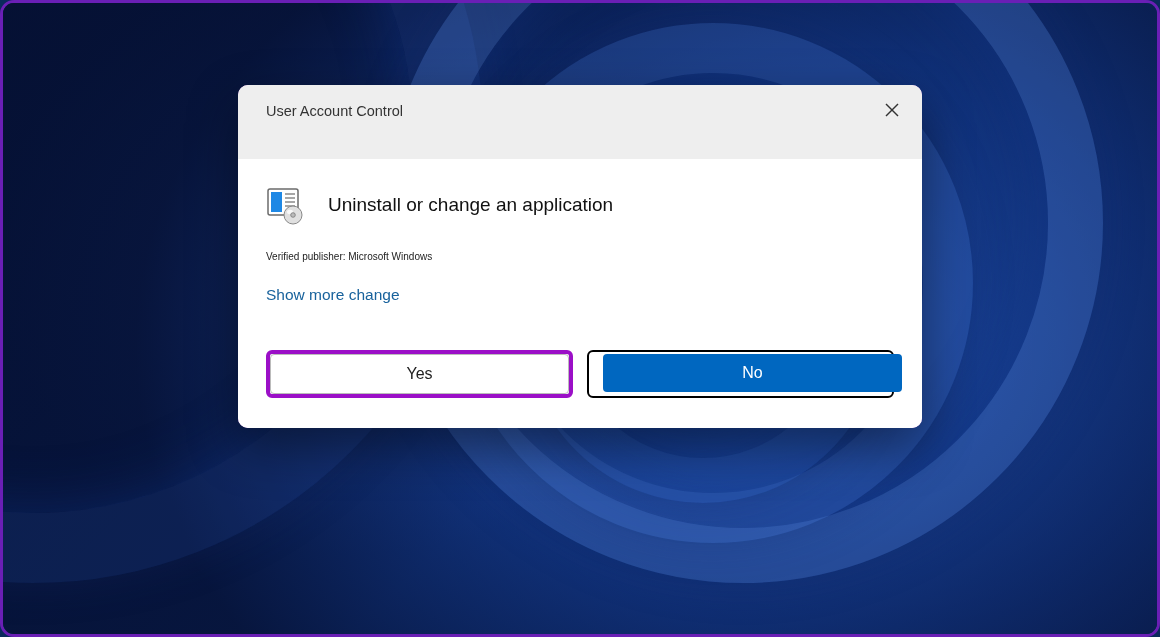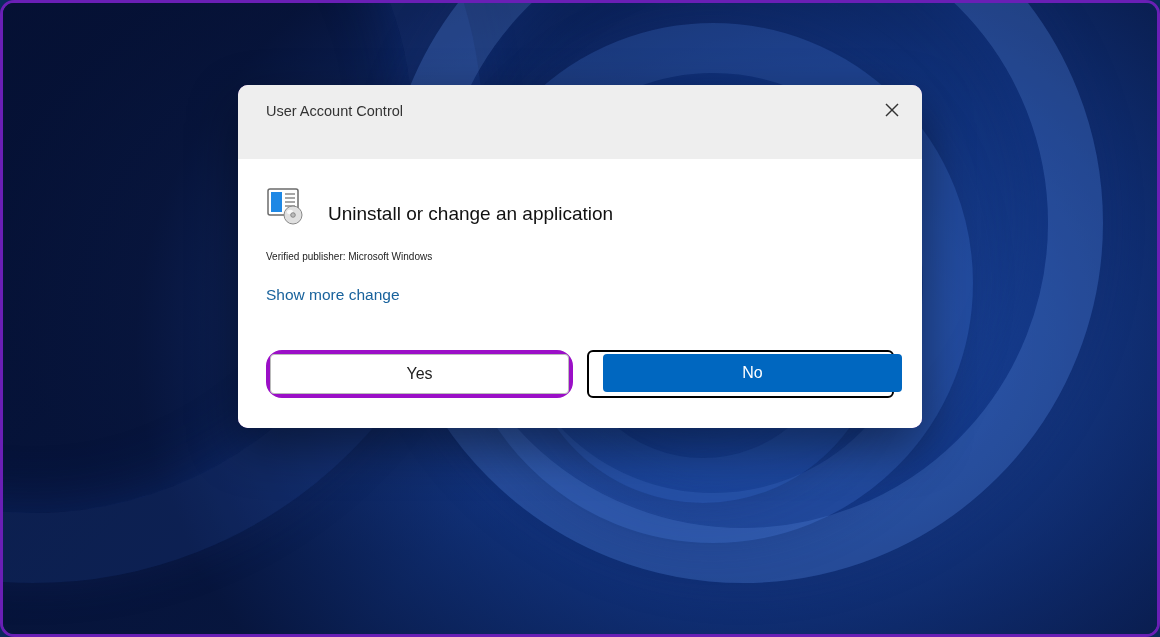--- a/index.html
+++ b/index.html
@@ -77,21 +77,21 @@
       border-radius: 4px;
     }
     .close-btn svg { width: 14px; height: 14px; }
 
     .uac-body {
       padding: 26px 28px 18px 28px;
       background: #ffffff;
     }
     .app-row {
       display: flex;
-      align-items: flex-end;
+      align-items: center;
       gap: 22px;
       margin-bottom: 26px;
     }
     .app-icon {
       width: 40px;
       height: 40px;
       flex-shrink: 0;
     }
     .app-name {
       font-size: 19px;
@@ -123,21 +123,21 @@
       border-radius: 4px;
       cursor: pointer;
       font-family: inherit;
       display: flex;
       align-items: center;
       justify-content: center;
     }
     .btn-yes-wrap {
       flex: 1;
       border: 4px solid #9b0fc7;
-      border-radius: 16px;
+      border-radius: 6px;
       padding: 0;
     }
     .btn-yes {
       width: 100%;
       height: 40px;
       background: #ffffff;
       border: 1px solid #bbb;
       color: #222;
     }
     .btn-no-wrap {

